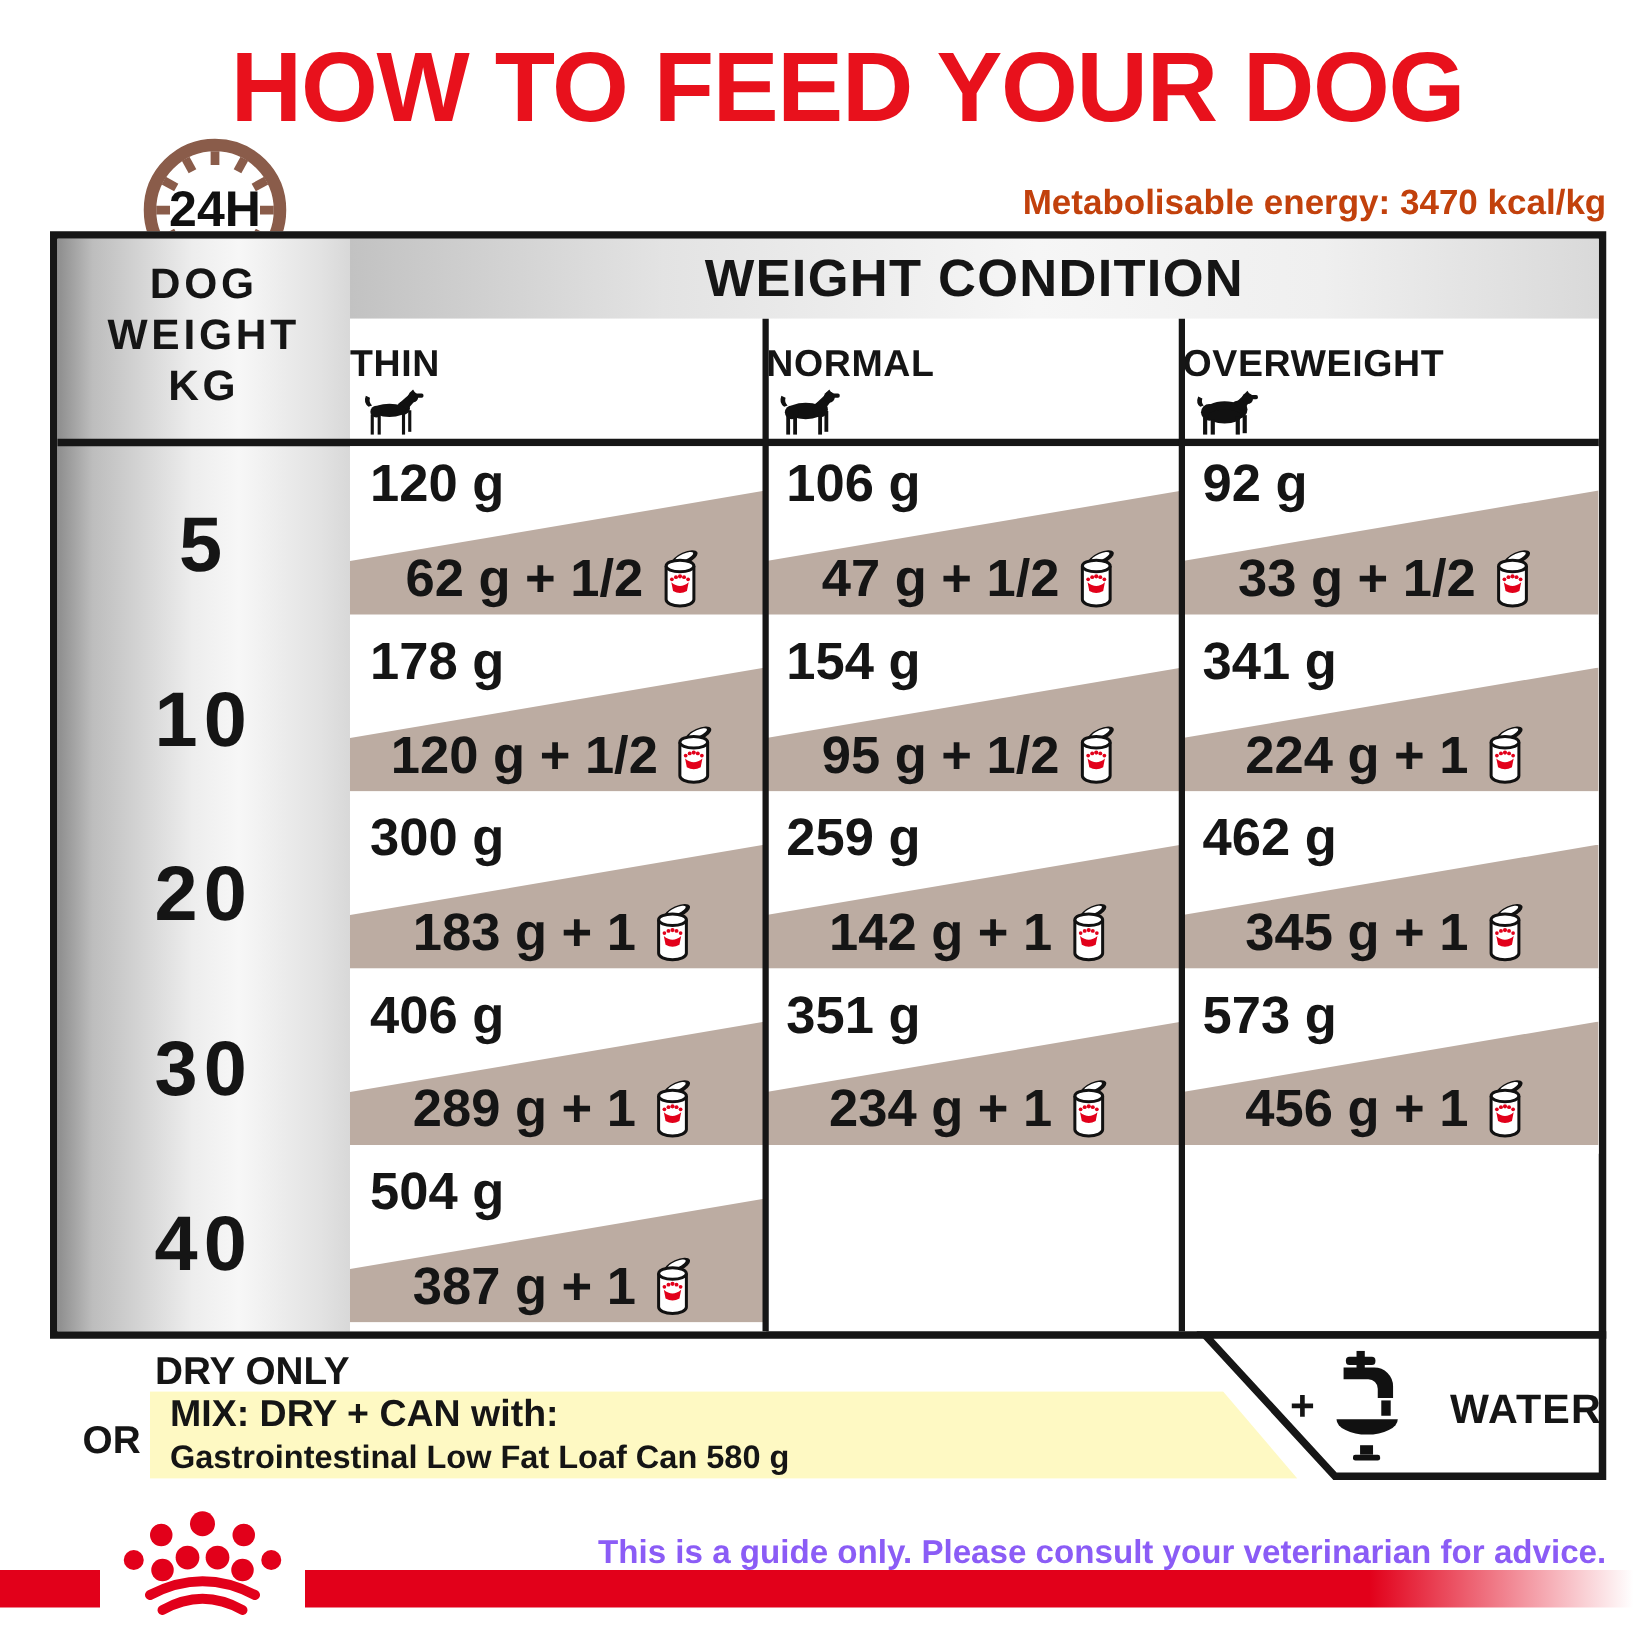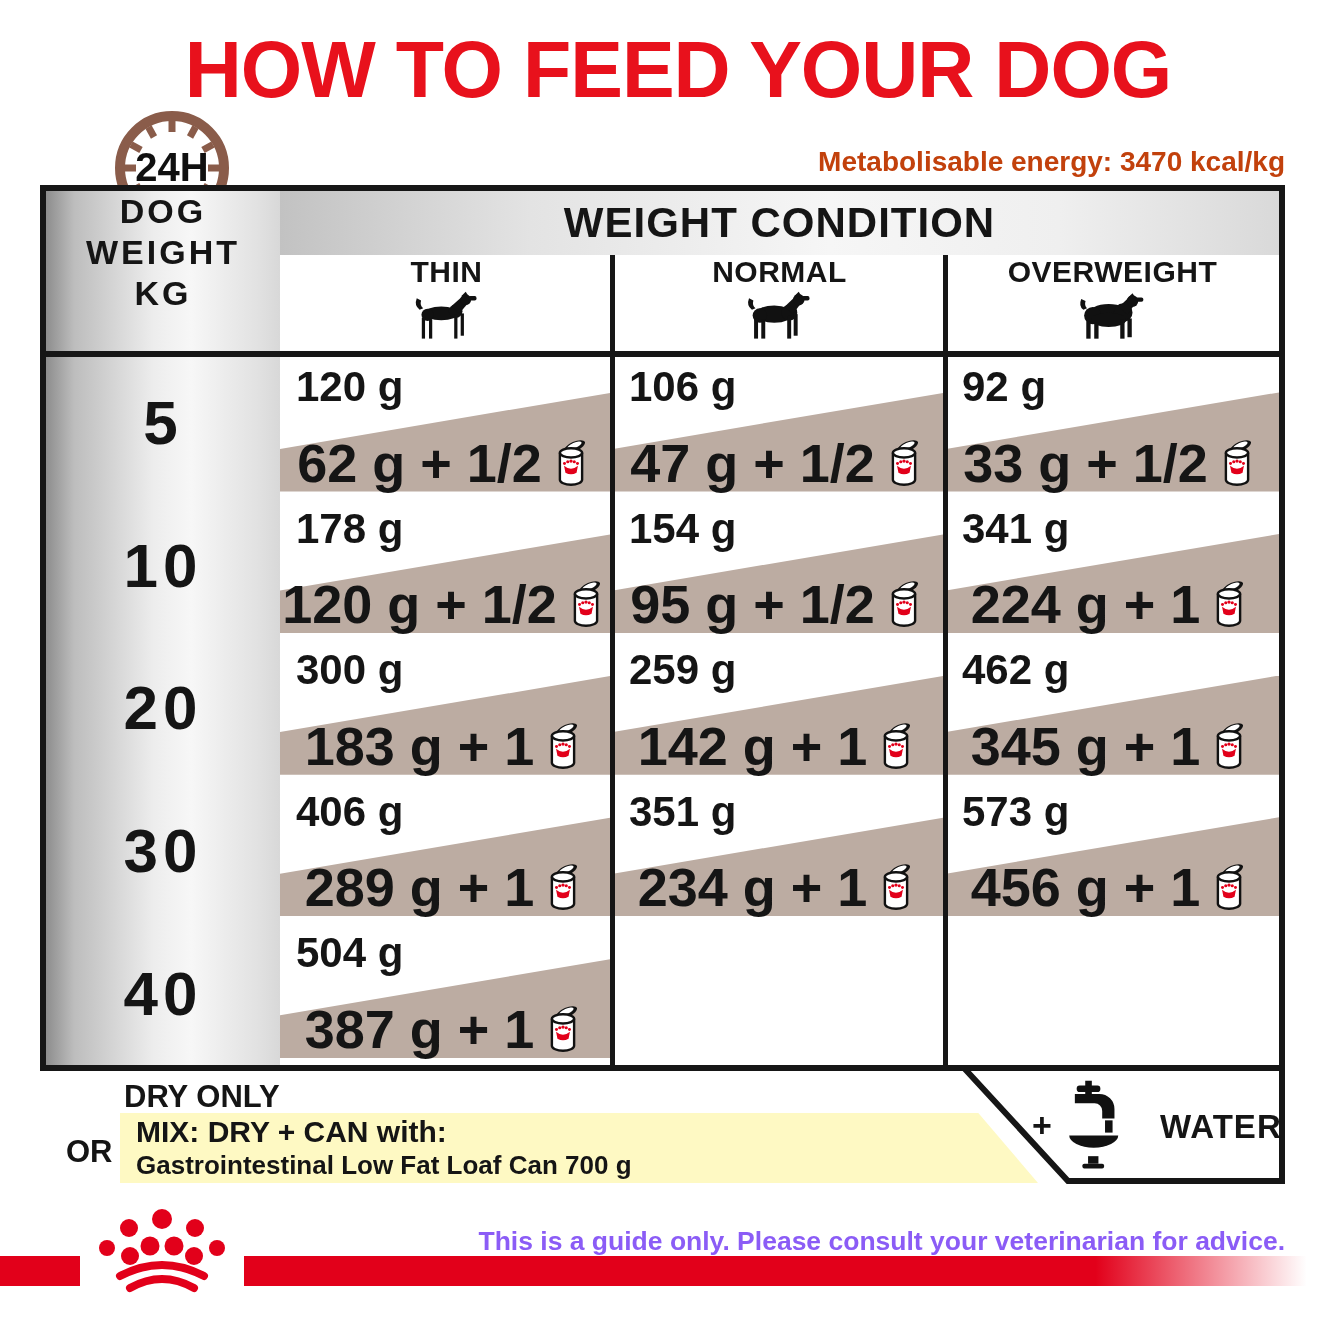--- a/index.html
+++ b/index.html
@@ -9,42 +9,42 @@
   
   .title{left:0;right:0;top:24px;text-align:center;font-size:79px;font-weight:bold;
          color:#e8111c;letter-spacing:-1px;white-space:nowrap;padding-left:36px;}
   .energy{top:146px;right:35px;font-size:28px;font-weight:bold;color:#c2410c;}
   
   .table{left:40px;top:185px;width:1245px;height:886px;border:6px solid #161616;
          background:#fff;box-sizing:border-box;}
   .leftcol{left:0;top:0;width:234px;height:874px;
            background:linear-gradient(90deg,#8d8d8d 0%,#bdbdbd 12%,#ededed 46%,#f7f7f7 62%,#e2e2e2 90%,#d8d8d8 100%);
            display:flex;flex-direction:column;}
-  .leftcol-header{height:160px;text-align:center;font-size:34px;
+  .leftcol-header{height:160px;padding-top:16px;text-align:center;font-size:34px;
                   font-weight:bold;letter-spacing:3px;line-height:41px;}
   .weight-cell{flex:1;display:flex;align-items:center;justify-content:center;
                font-size:62px;font-weight:bold;letter-spacing:5px;}
   .headerband{left:234px;top:0;width:999px;height:64px;
               background:linear-gradient(90deg,#c2c2c2 0%,#e3e3e3 25%,#f6f6f6 55%,#efefef 78%,#d9d9d9 100%);
               display:flex;align-items:center;justify-content:center;
               font-size:42px;font-weight:bold;letter-spacing:1px;}
   .subheader{left:234px;top:64px;width:999px;height:96px;background:#fff;display:flex;}
-  .cond{flex:1;display:flex;flex-direction:column;align-items:center;justify-content:flex-start;padding-top:0;}
+  .cond{flex:1;display:flex;flex-direction:column;justify-content:flex-start;padding-top:20px;}
   .cond .lbl{font-size:30px;font-weight:bold;letter-spacing:0.5px;}
   .cond svg{height:52px;margin-top:2px;}
   .rule{left:0;top:160px;width:1233px;height:6px;background:#161616;}
   .rows{left:234px;top:166px;width:999px;height:708px;display:grid;
         grid-template-columns:repeat(3,1fr);grid-template-rows:repeat(5,1fr);}
   .cell{position:relative;background:#fff;overflow:hidden;padding-left:32px;}
   .dry{position:absolute;top:6px;left:16px;font-size:42px;font-weight:bold;}
   .wedge{position:absolute;left:0;right:0;top:25%;bottom:5%;background:#bcaca2;
          clip-path:polygon(0 57%,100% 0,100% 100%,0 100%);}
   .mix{position:absolute;left:0;right:6px;bottom:7%;height:37%;display:flex;
        align-items:center;justify-content:center;gap:10px;}
-  .mixval{font-size:54px;font-weight:bold;}
+  .mixval{font-size:42px;font-weight:bold;}
   .can{width:38px;height:50px;}
   .vdiv{top:64px;width:5px;height:810px;background:#161616;}
   .vdiv1{left:564px;} .vdiv2{left:897px;}
   
   .dryonly{left:124px;top:1079px;font-size:31px;font-weight:bold;}
   .or{left:66px;top:1134px;font-size:31px;font-weight:bold;}
   .tanband{left:120px;top:1113px;width:918px;height:70px;background:#fef9c3;
            clip-path:polygon(0 0,93.5% 0,100% 100%,0 100%);}
   .mixtitle{left:16px;top:2px;font-size:30px;font-weight:bold;}
   .mixsub{left:16px;top:37px;font-size:26px;font-weight:bold;}
@@ -336,21 +336,21 @@
     </div>
 
     <div class="abs vdiv vdiv1"></div>
     <div class="abs vdiv vdiv2"></div>
   </div>
 
   <div class="abs dryonly">DRY ONLY</div>
   <div class="abs or">OR</div>
   <div class="abs tanband">
     <div class="abs mixtitle">MIX: DRY + CAN with:</div>
-    <div class="abs mixsub">Gastrointestinal Low Fat Loaf Can 700 g</div>
+    <div class="abs mixsub">Gastrointestinal Low Fat Loaf Can 580 g</div>
   </div>
 
   <svg class="abs waterbox" width="332" height="124" viewBox="0 0 332 124">
     <polygon points="8,5 326,5 326,118 112,118" fill="#fff" stroke="#161616" stroke-width="6"></polygon>
   </svg>
   <div class="abs plus">+</div>
   <svg class="abs tap" width="66" height="94" viewBox="0 0 70 96">
     <g fill="#111">
       <rect x="31" y="0" width="7" height="17"></rect>
       <rect x="22" y="5" width="25" height="7" rx="3"></rect>

